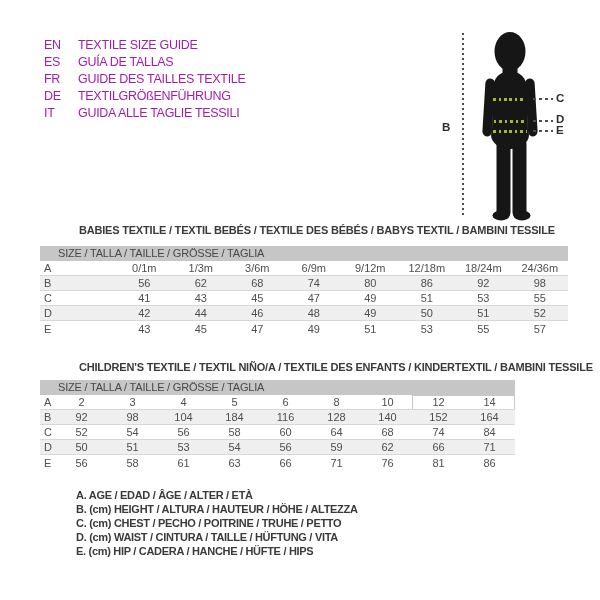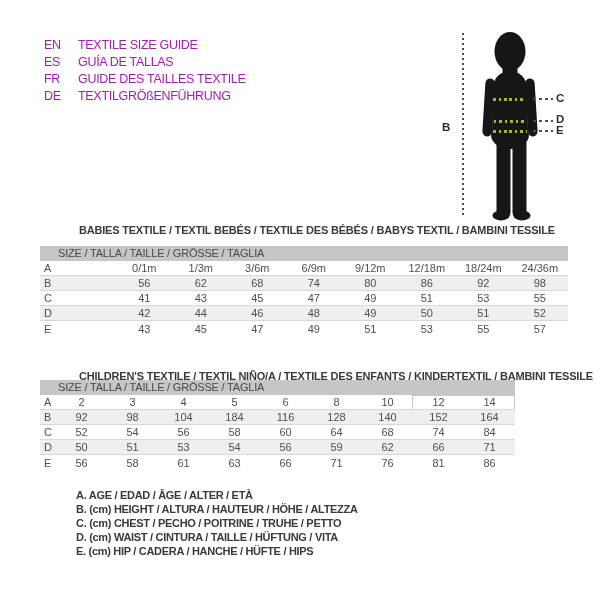--- a/index.html
+++ b/index.html
@@ -26,21 +26,21 @@
     background:repeating-linear-gradient(to right,#4d4d4d 0 3px,transparent 3px 6px);}
   .kdash.c{top:88px;} .kdash.d{top:110px;} .kdash.e{top:120px;}
   .mlabel{position:absolute;font-size:11.5px;line-height:11px;font-weight:bold;color:#2e2e2e;}
   .mlabel.b{left:12px;top:112px;}
   .mlabel.c{left:126px;top:83px;}
   .mlabel.d{left:126px;top:104px;}
   .mlabel.e{left:126px;top:115px;}
   
   .section-title{position:absolute;left:43px;font-size:11px;font-weight:bold;letter-spacing:-0.2px;color:#3a3a3a;white-space:nowrap;padding-left:36px;}
   .title-babies{top:224px;}
-  .title-children{top:361px;margin-top:9px;}
+  .title-children{top:361px;}
   .legend{position:absolute;left:43px;top:488px;}
   .legend-line{height:14px;line-height:14px;font-size:11px;font-weight:bold;letter-spacing:-0.3px;color:#3a3a3a;white-space:nowrap;margin-left:33px;}
   
   .sg-table{position:absolute;left:40px;font-size:11px;color:#4f4f4f;}
   .sg-table.babies{top:246px;width:528px;}
   .sg-table.children{top:380px;width:475px;}
   .t-head{height:15px;line-height:15px;background:#c6c6c6;padding-left:18px;color:#484848;letter-spacing:-0.2px;}
   .t-row{display:grid;height:15px;line-height:14px;align-items:center;box-sizing:border-box;
     border-bottom:1px solid #d8d8d8;position:relative;background:transparent;}
   .t-row.last{border-bottom:none;}
@@ -66,20 +66,24 @@
       <span class="lang-code">ES</span>
       <span class="lang-label">GUÍA DE TALLAS</span>
     </div>
     <div class="lang-row">
       <span class="lang-code">FR</span>
       <span class="lang-label">GUIDE DES TAILLES TEXTILE</span>
     </div>
     <div class="lang-row">
       <span class="lang-code">DE</span>
       <span class="lang-label">TEXTILGRÖßENFÜHRUNG</span>
+    </div>
+    <div class="lang-row">
+      <span class="lang-code">IT</span>
+      <span class="lang-label">GUIDA ALLE TAGLIE TESSILI</span>
     </div>
   </div>
 
   <div class="figure">
     <svg class="silhouette-svg" width="150" height="215" viewBox="0 0 150 215" fill="#161616" xmlns="http://www.w3.org/2000/svg">
       <ellipse cx="70" cy="36.5" rx="15.5" ry="19.5"></ellipse>
       <rect x="62.5" y="48" width="15" height="14"></rect>
       <path d="M53,75 C53,62 60,56.5 70,56.5 C80,56.5 87,62 87,75 L88,116 C88,127 82,133 70,133 C58,133 52,127 52,116 Z"></path>
       <rect x="45.5" y="63.5" width="9.5" height="58" rx="4.75" transform="rotate(3.5 50.5 66)"></rect>
       <rect x="85" y="63.5" width="9.5" height="58" rx="4.75" transform="rotate(-3.5 89.5 66)"></rect>

